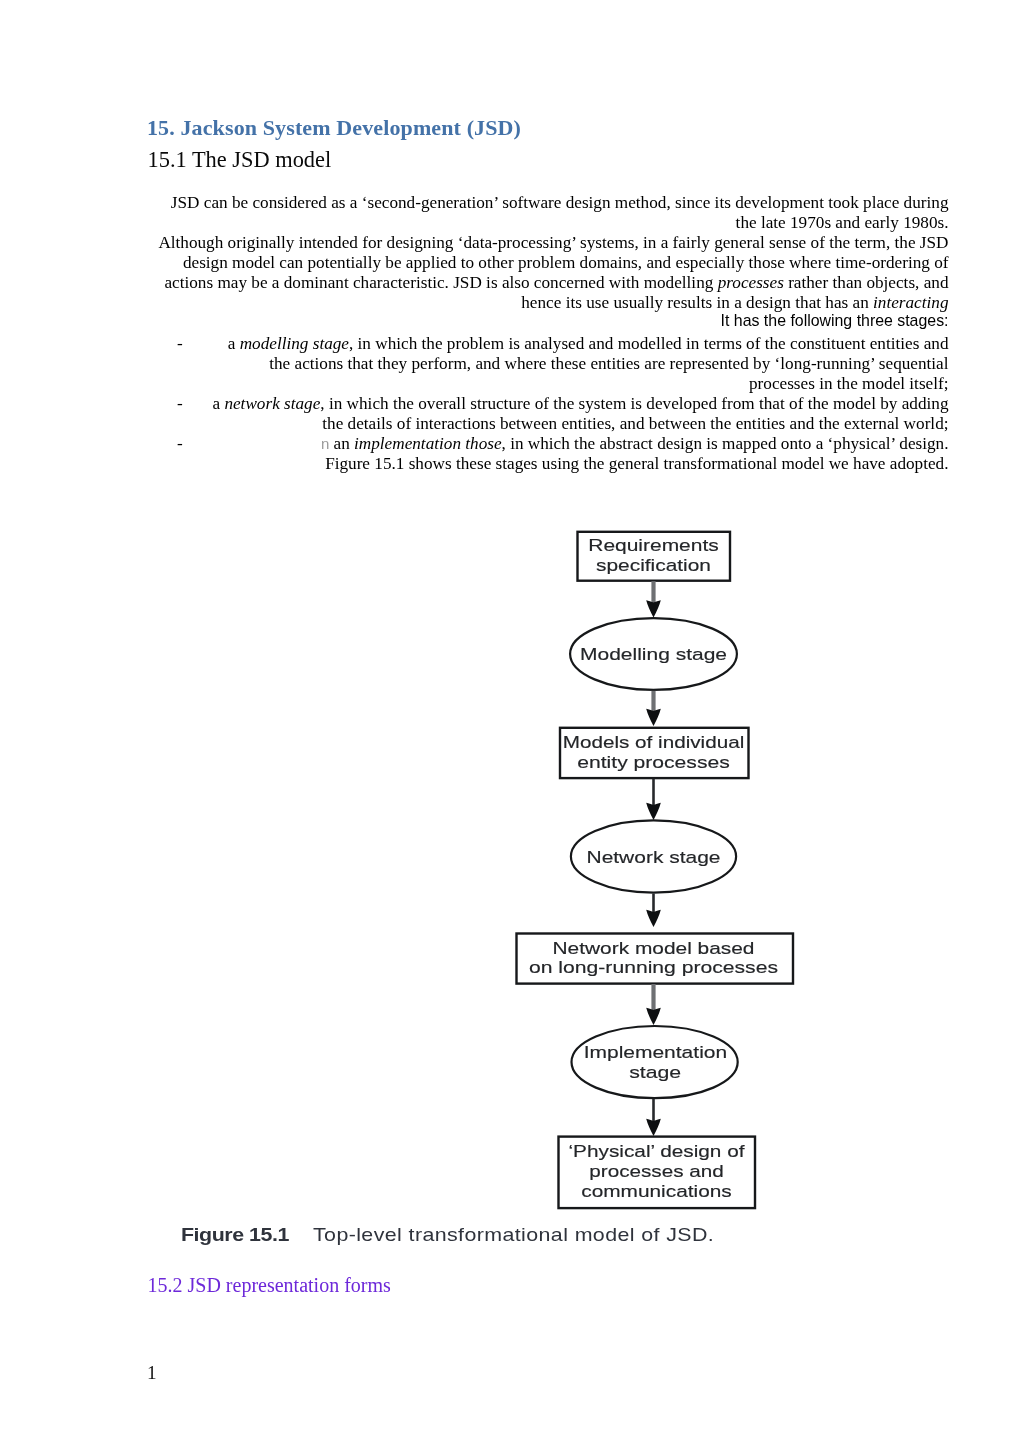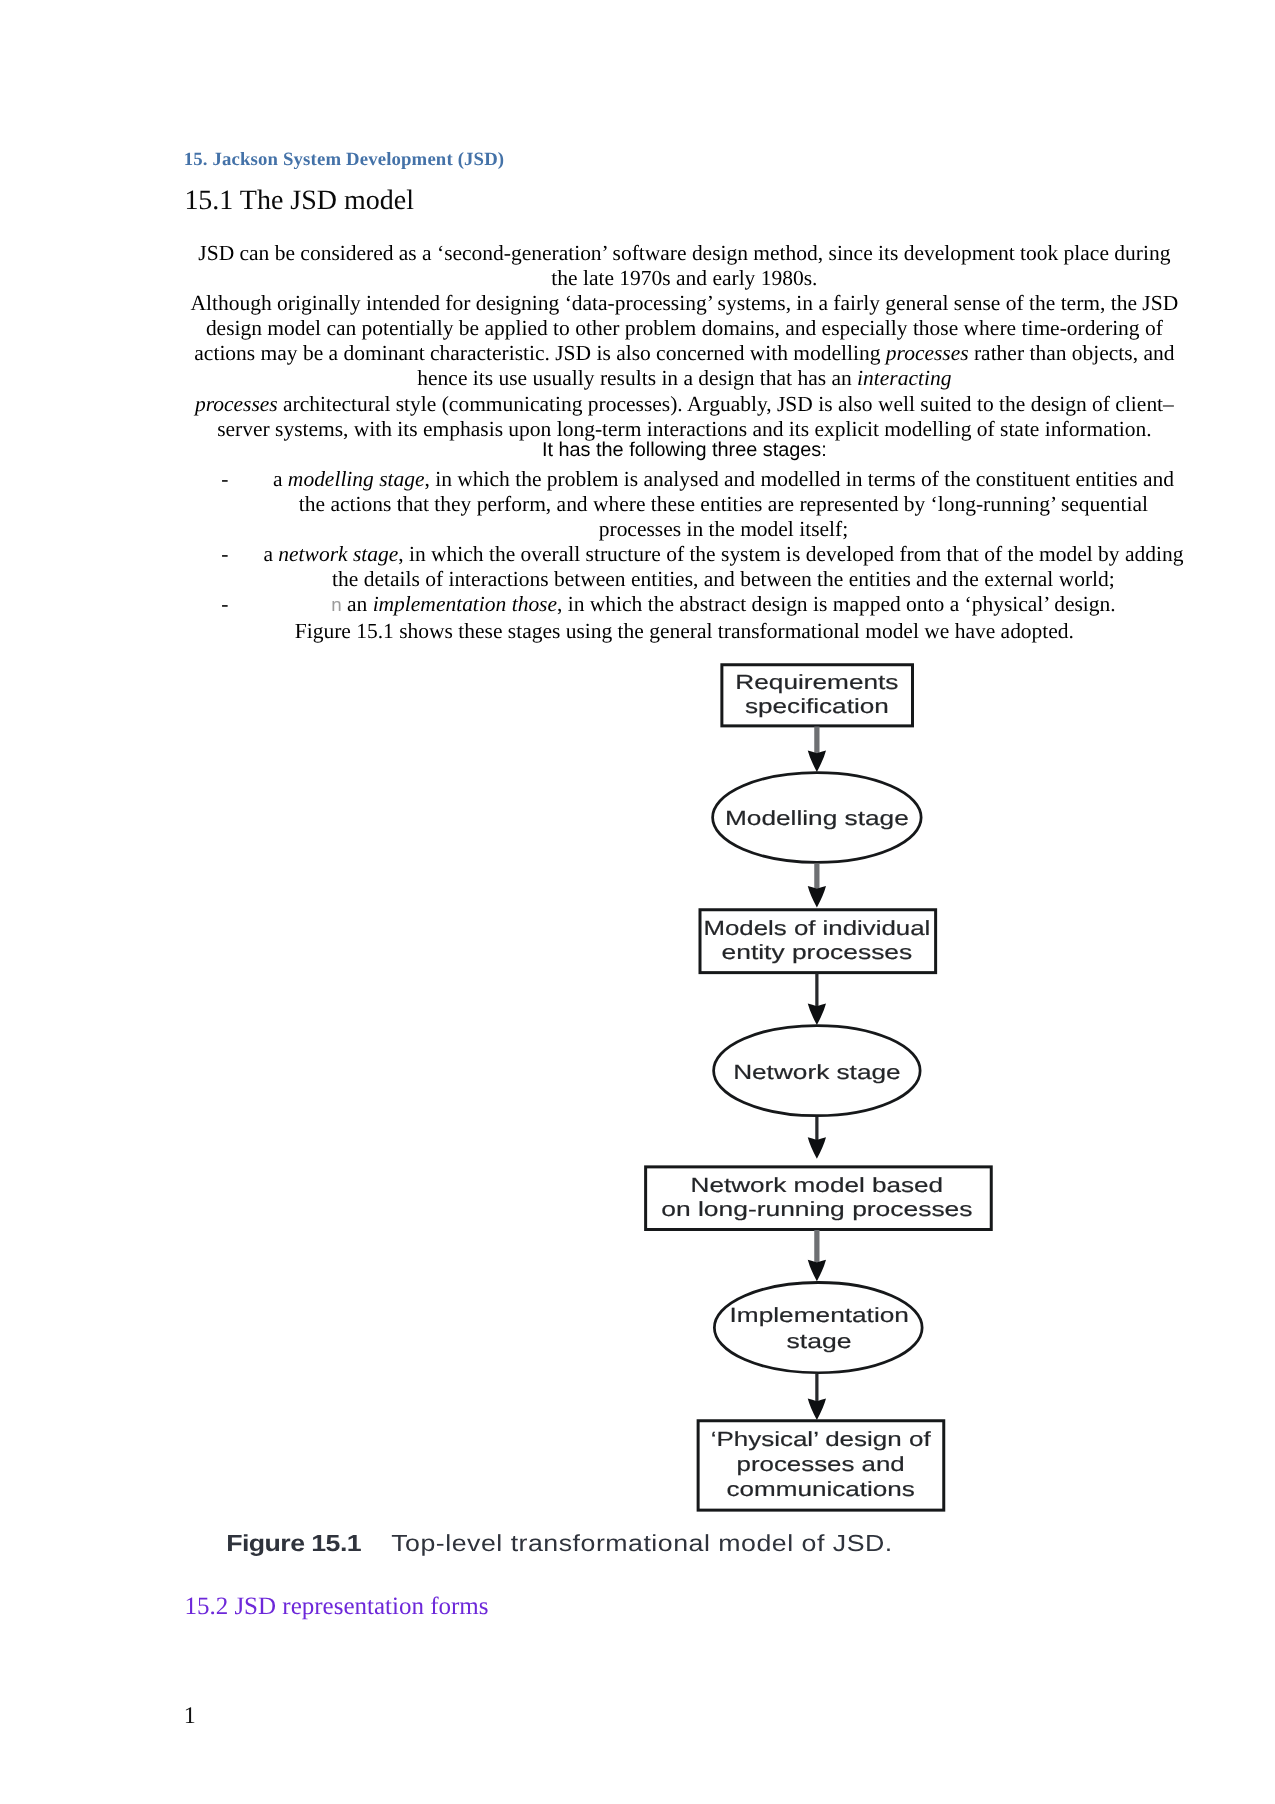--- a/index.html
+++ b/index.html
@@ -6,27 +6,27 @@
   html,body{margin:0;padding:0;background:#ffffff;}
   body{width:1020px;height:1443px;overflow:hidden;
        font-family:"Liberation Serif", serif;
        -webkit-font-smoothing:antialiased;}
   .page{position:relative;width:1020px;height:1443px;background:#ffffff;overflow:hidden;
         will-change:transform;transform:translateZ(0);}
 
   
   .h-chapter{position:absolute;left:147px;top:115.5px;
              color:#4472A8;font-family:"Liberation Serif",serif;font-weight:bold;
-             font-size:15px;line-height:24px;white-space:nowrap;letter-spacing:0.12px;text-align:center;}
+             font-size:22px;line-height:24px;white-space:nowrap;letter-spacing:0.12px;text-align:center;}
   .h-section{position:absolute;left:147.5px;top:148px;
              color:#0a0a0a;font-size:22.4px;line-height:24px;white-space:nowrap;}
 
   
   .bodywrap{position:absolute;left:146.5px;top:193px;width:802px;
-            font-size:17.2px;line-height:20.1px;color:#000;text-align:center;}
+            font-size:17.2px;line-height:20.1px;color:#000;text-align:right;}
   .bodywrap p{margin:0;padding:0;}
   .calibri{font-family:"Liberation Sans",sans-serif;font-size:15.9px;position:relative;top:-2.3px;}
   .greyn{color:#9b9b9b;font-family:"Liberation Sans",sans-serif;font-size:15px;}
   ul.dashlist{list-style:none;margin:0;padding:0;}
   ul.dashlist li{position:relative;padding-left:62.5px;margin:0;}
   ul.dashlist li .dash{position:absolute;left:30.5px;top:0;}
 
   
   .figure{position:absolute;left:150px;top:521.5px;width:740px;height:730px;text-align:center;}
   .figsvg{position:absolute;left:0;top:0;}
@@ -50,21 +50,20 @@
 <body>
 
 <div class="page">
 
   <div class="h-chapter">15. Jackson System Development (JSD)</div>
   <div class="h-section">15.1 The JSD model</div>
 
   <div class="bodywrap">
     <p><span>JSD can be considered as a ‘second-generation’ software design method, since its development took place during the late 1970s and early 1980s.</span></p>
     <p><span>Although originally intended for designing ‘data-processing’ systems, in a fairly general sense of the term, the JSD design model can potentially be applied to other problem domains, and especially those where time-ordering of actions may be a dominant characteristic. JSD is also concerned with modelling </span><i>processes</i><span> rather than objects, and hence its use usually results in a design that has an </span><i>interacting</i></p>
-    <p><i>processes</i><span> architectural style (communicating processes). Arguably, JSD is also well suited to the design of client–server systems, with its emphasis upon long-term interactions and its explicit modelling of state information.</span></p>
     <p class="calibri">It has the following three stages:</p>
     <ul class="dashlist">
       <li><span class="dash">-</span><span>a </span><i>modelling stage</i><span>, in which the problem is analysed and modelled in terms of the constituent entities and the actions that they perform, and where these entities are represented by ‘long-running’ sequential processes in the model itself;</span></li>
       <li><span class="dash">-</span><span>a </span><i>network stage</i><span>, in which the overall structure of the system is developed from that of the model by adding the details of interactions between entities, and between the entities and the external world;</span></li>
       <li><span class="dash">-</span><span class="greyn">n</span><span> an </span><i>implementation those</i><span>, in which the abstract design is mapped onto a ‘physical’ design.</span></li>
     </ul>
     <p><span>Figure 15.1 shows these stages using the general transformational model we have adopted.</span></p>
   </div>
 
   <div class="figure">

